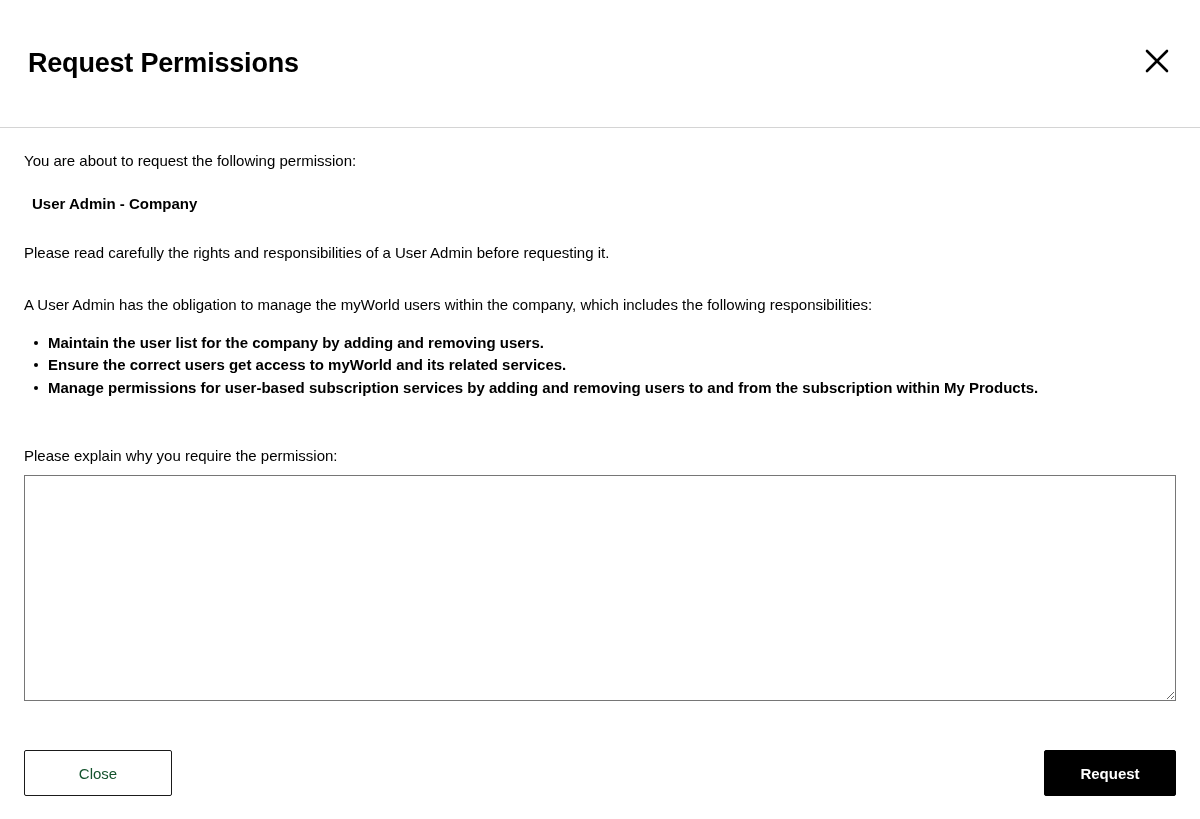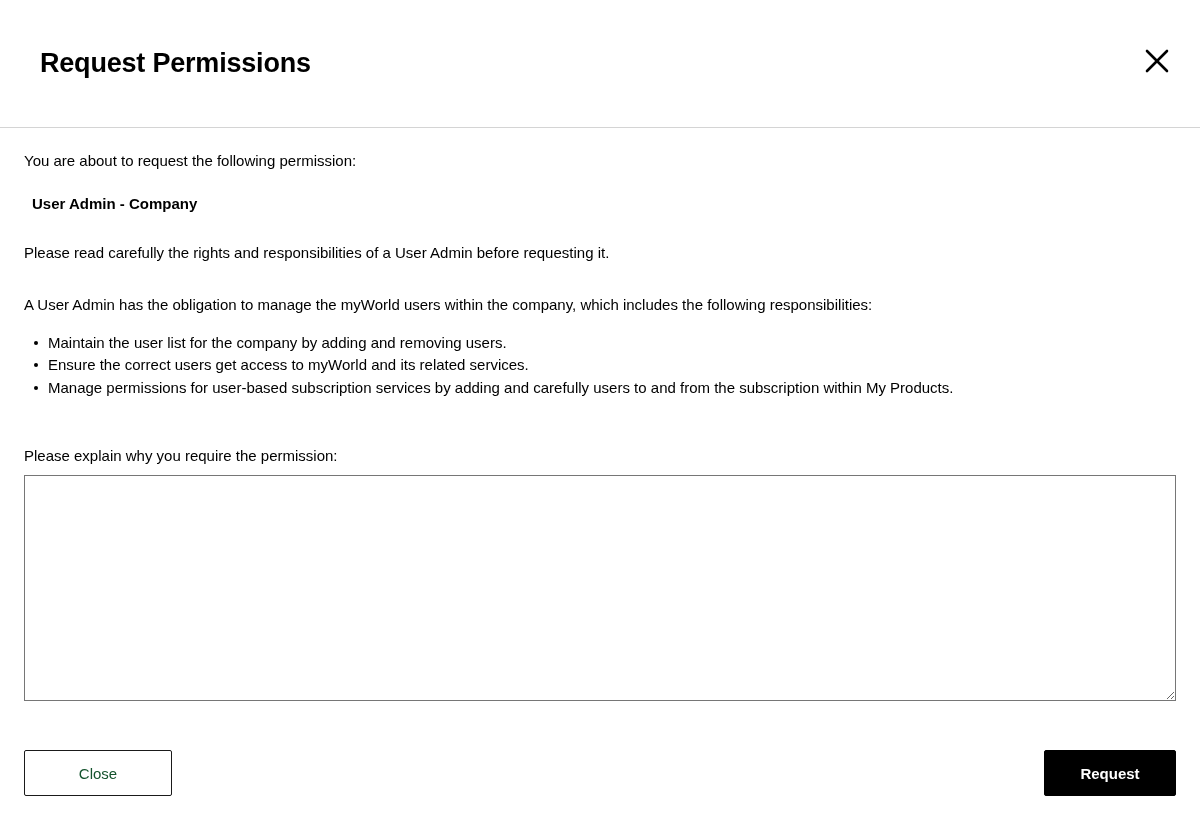--- a/index.html
+++ b/index.html
@@ -33,21 +33,21 @@
     display: flex;
     align-items: center;
     padding: 0 24px;
   }
   .dialog-title {
     font-size: 27px;
     font-weight: bold;
     letter-spacing: -0.2px;
     line-height: 1.2;
     color: #000;
-    margin: 16px;
+    margin: 4px;
   }
   .close-button {
     position: absolute;
     right: 24px;
     top: 42px;
     width: 38px;
     height: 38px;
     display: flex;
     align-items: center;
     justify-content: center;
@@ -83,20 +83,21 @@
     font-size: 15px;
     line-height: 1.45;
     margin: 30px 0 0 0;
     color: #000;
   }
 
   .resp-list {
     margin: 17px 0 0 0;
     padding-left: 24px;
     list-style: none;
+    font-weight: bold;
   }
   .resp-list li {
     position: relative;
     font-size: 15px;
     line-height: 1.48;
     padding-left: 0;
     margin-bottom: 0;
     color: #000;
   }
   .resp-list li::before {
@@ -185,21 +186,21 @@
 
     <p class="permission-name">User Admin - Company</p>
 
     <p class="para">Please read carefully the rights and responsibilities of a User Admin before requesting it.</p>
 
     <p class="para">A User Admin has the obligation to manage the myWorld users within the company, which includes the following responsibilities:</p>
 
     <ul class="resp-list">
       <li>Maintain the user list for the company by adding and removing users.</li>
       <li>Ensure the correct users get access to myWorld and its related services.</li>
-      <li>Manage permissions for user-based subscription services by adding and carefully users to and from the subscription within My Products.</li>
+      <li>Manage permissions for user-based subscription services by adding and removing users to and from the subscription within My Products.</li>
     </ul>
 
     <p class="explain-label">Please explain why you require the permission:</p>
 
     <textarea class="explain-textarea" placeholder="" style=""></textarea>
 
   </div>
 
   <div class="dialog-footer">
     <button class="btn btn-secondary">Close</button>

